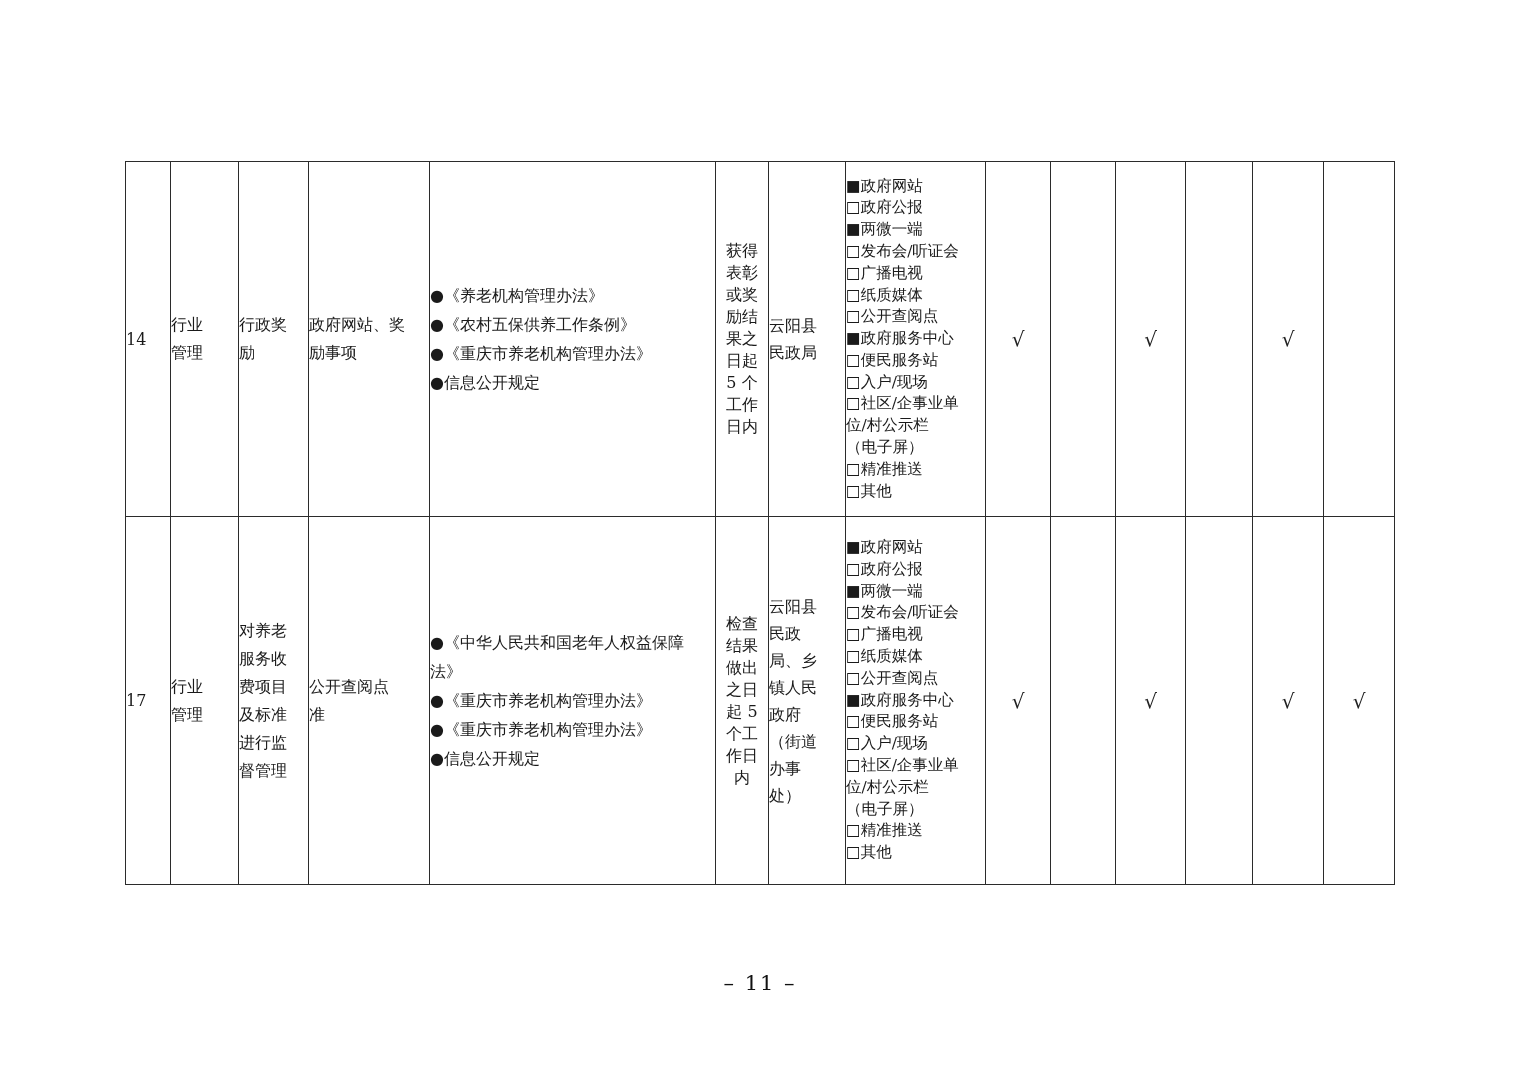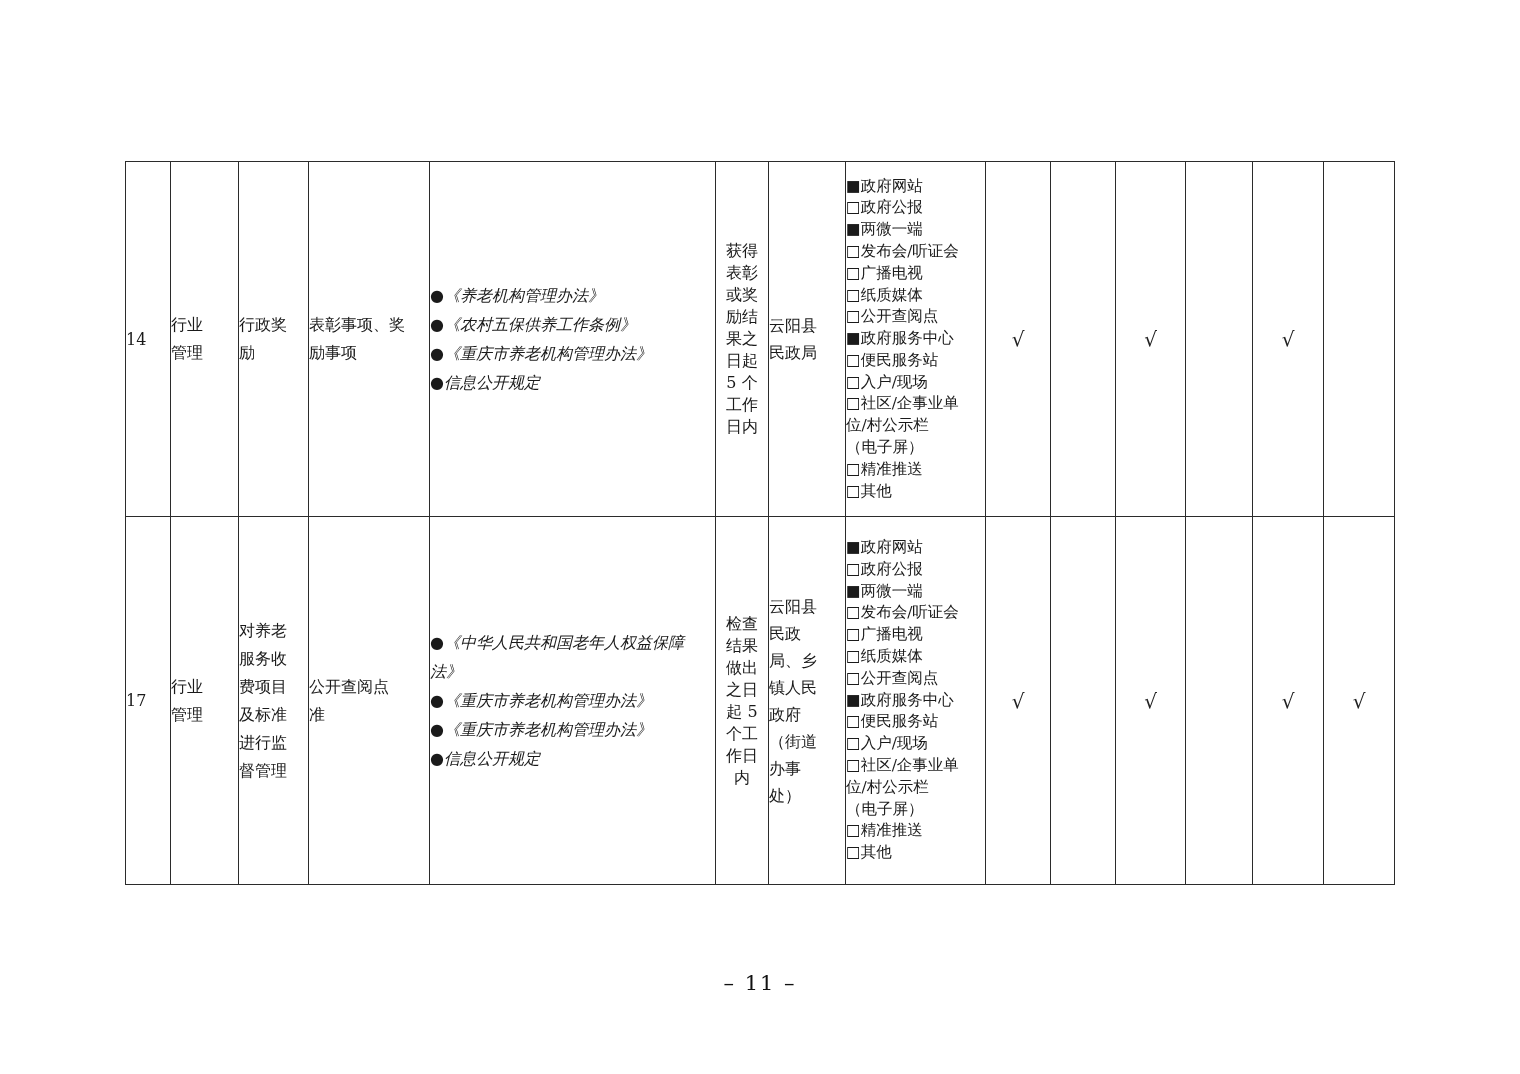--- a/index.html
+++ b/index.html
@@ -20,21 +20,21 @@
     overflow:hidden;
   }
   tr.row-14{height:355px;}
   tr.row-15{height:368px;}
   .pre{white-space:pre-line;}
   .cell-no{text-align:left;}
   .cell-category{padding-left:20px;line-height:28px;}
   .cell-item{padding-left:11px;line-height:28px;}
   .cell-subitem{padding-left:9px;line-height:28px;}
   .cell-legal{padding-left:14px;padding-right:6px;line-height:29px;}
-  .legal-line{white-space:pre-line;font-style:italic;}
+  .legal-line{white-space:pre-line;}
   .cell-time{text-align:center;line-height:22px;}
   .cell-agency{padding-left:9px;padding-right:2px;line-height:27px;}
   .cell-channels{padding-left:5px;padding-right:2px;font-size:15.5px;line-height:21.8px;}
   .channel{white-space:pre-line;}
   .cell-mark{text-align:center;font-size:20px;color:#222;}
   .page-footer{
     position:absolute;left:0;top:971px;width:100%;
     text-align:center;font-size:21px;letter-spacing:2px;color:#111;
   }
 </style>
@@ -58,21 +58,21 @@
       <col style="width:71px">
       <col style="width:71px">
   </colgroup>
   <tbody>
       <tr class="row-14">
         <td class="cell-no">14</td>
         <td class="cell-category pre">行业
 管理</td>
         <td class="cell-item pre">行政奖
 励</td>
-        <td class="cell-subitem pre">表彰事项、奖
+        <td class="cell-subitem pre">政府网站、奖
 励事项</td>
         <td class="cell-legal">
           <div class="legal-line">●《养老机构管理办法》</div>
           <div class="legal-line">●《农村五保供养工作条例》</div>
           <div class="legal-line">●《重庆市养老机构管理办法》</div>
           <div class="legal-line">●信息公开规定</div>
         </td>
         <td class="cell-time pre">获得
 表彰
 或奖

